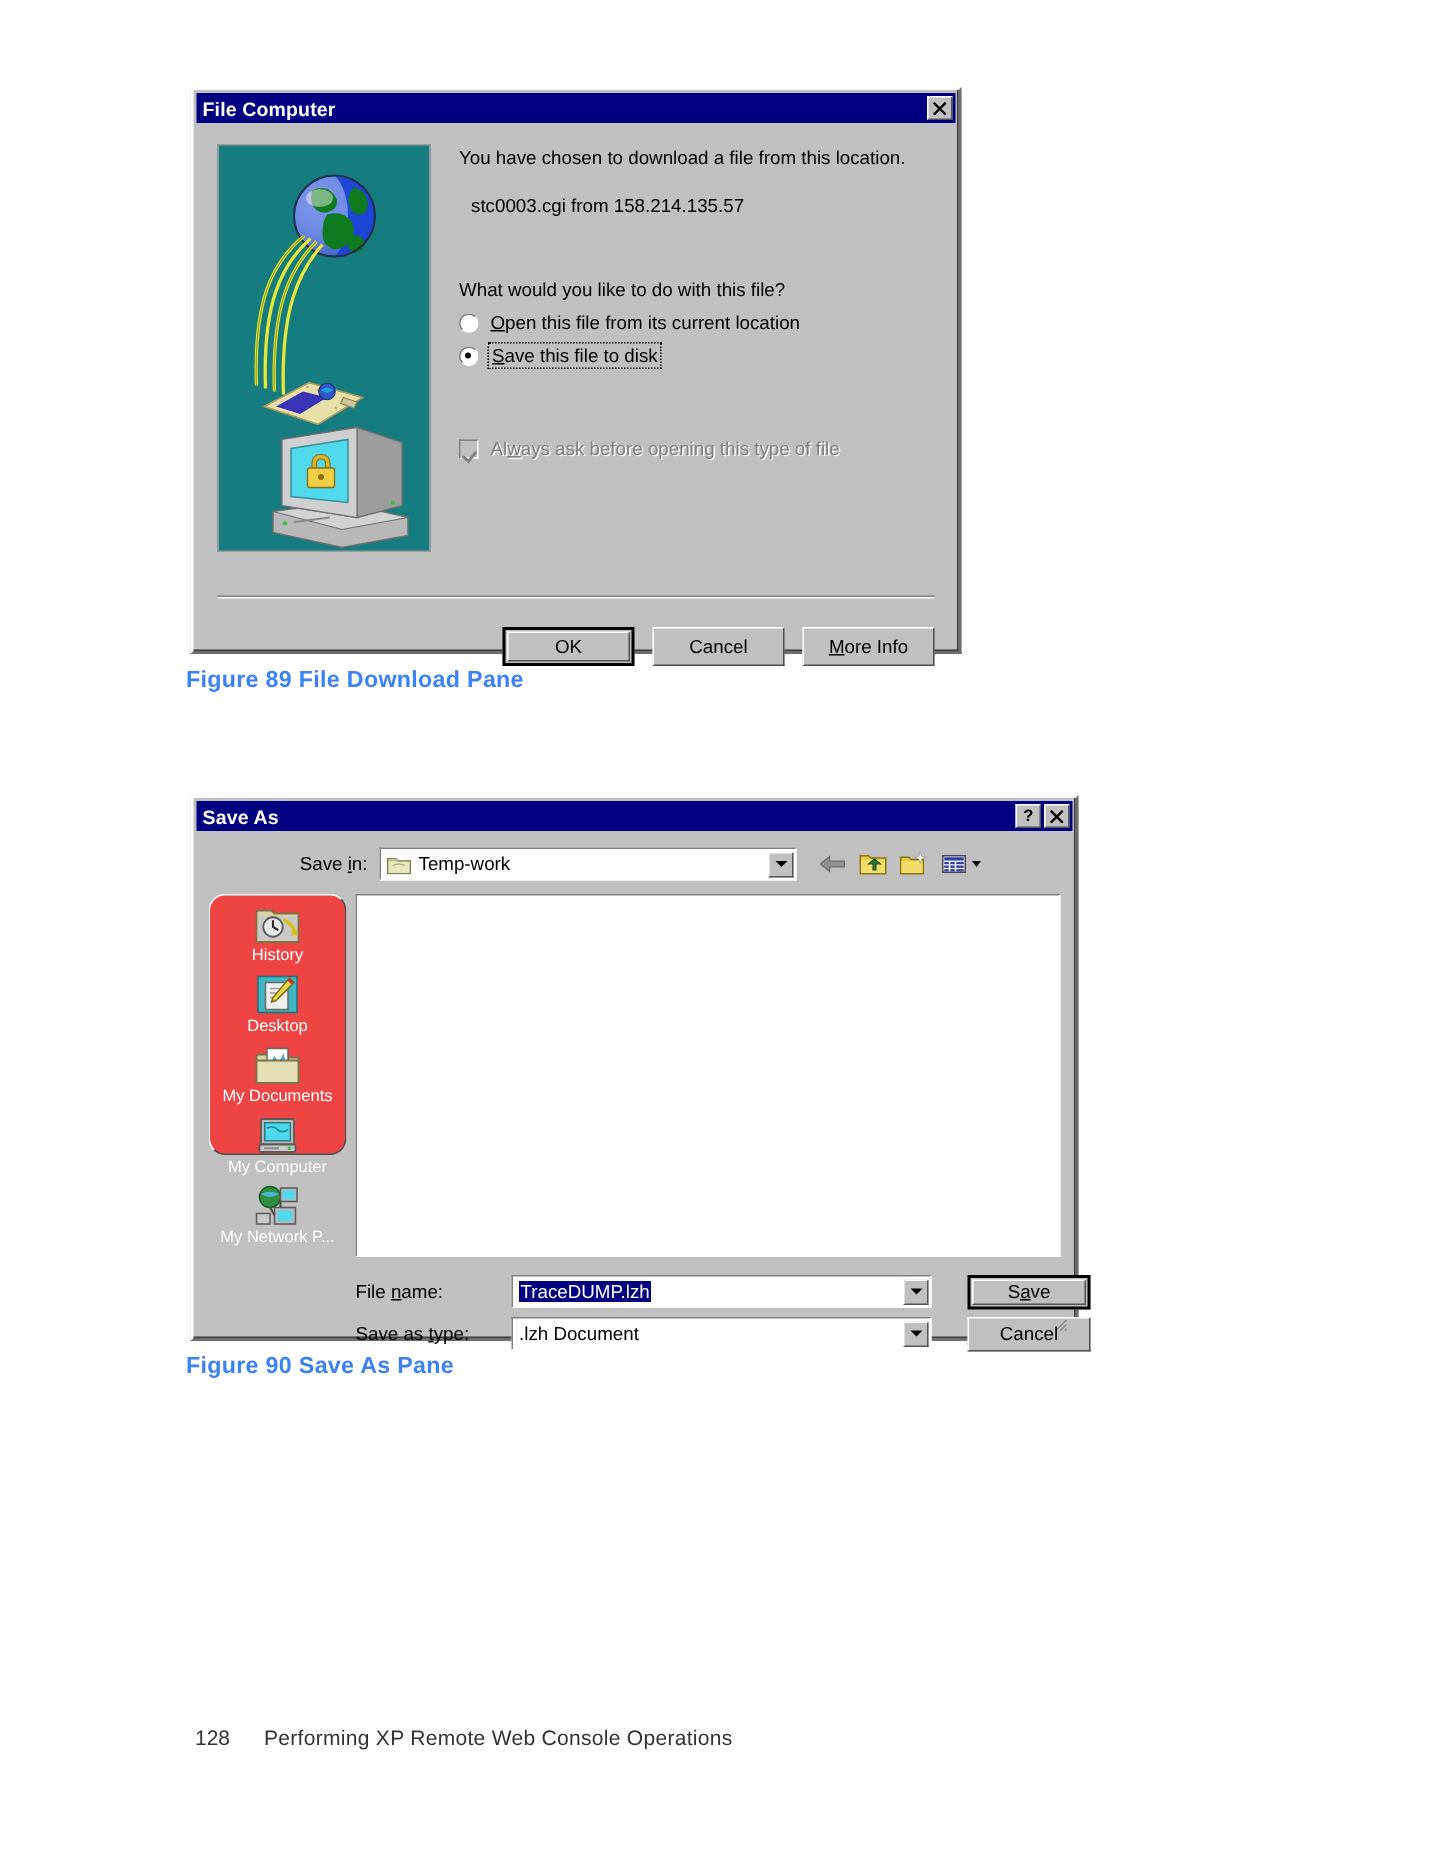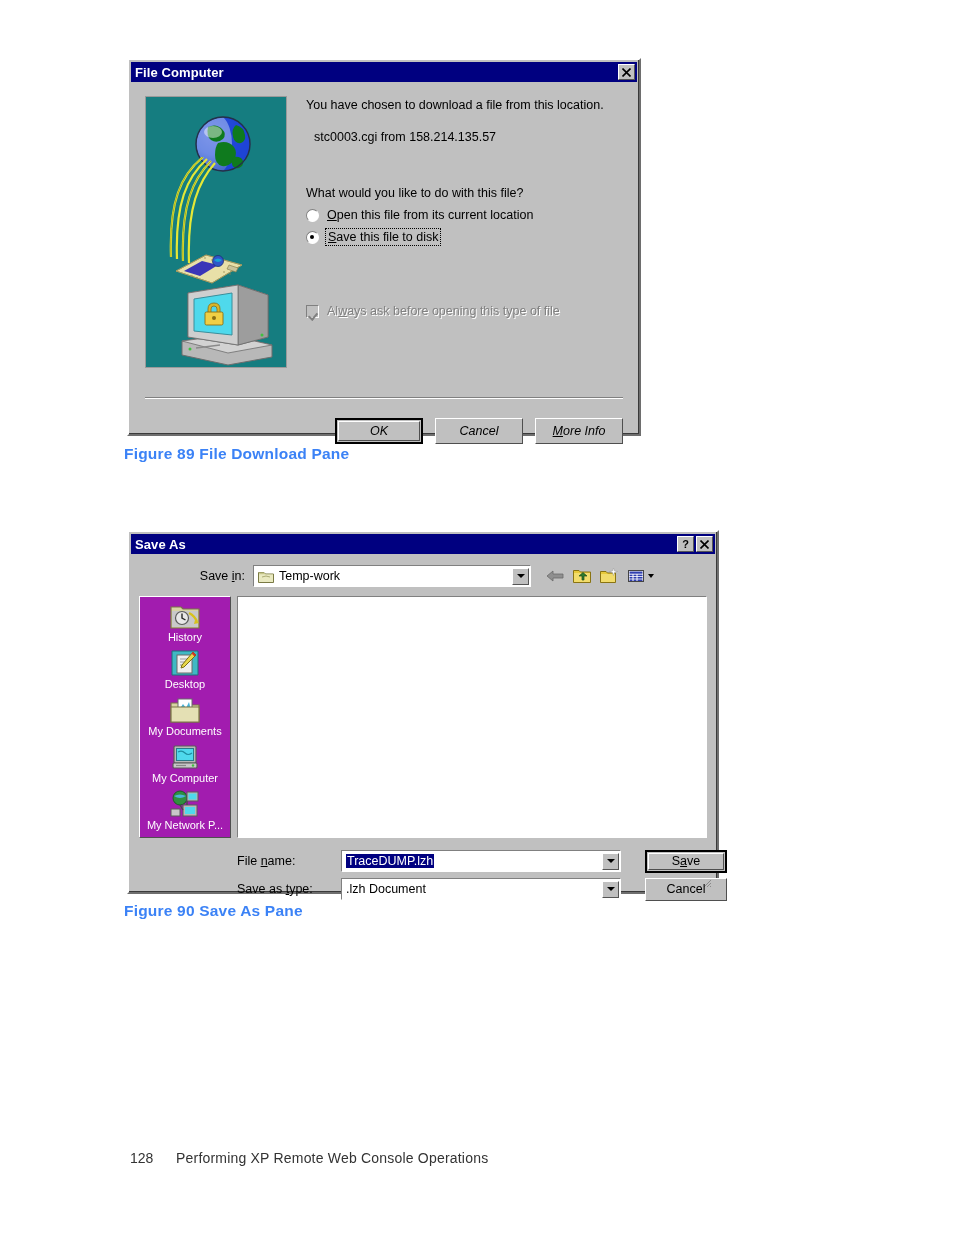--- a/index.html
+++ b/index.html
@@ -215,21 +215,21 @@
   }
   .focus-rect {
     outline: 1px dotted #000000;
     outline-offset: 1px;
     padding: 0 1px;
   }
 
   .check-row {
     display: flex;
     align-items: center;
-    margin-top: 60px;
+    margin-top: 48px;
     font-size: 12.5px;
     color: #808080;
   }
   .check-box {
     width: 13px; height: 13px;
     background: #c0c0c0;
     border-top: 1.5px solid #808080;
     border-left: 1.5px solid #808080;
     border-right: 1.5px solid #ffffff;
     border-bottom: 1.5px solid #ffffff;
@@ -258,21 +258,21 @@
     border-bottom: 1px solid #ffffff;
     box-sizing: border-box;
   }
   #fd-buttons {
     position: absolute;
     right: 14px;
     top: 334px;
     display: flex;
     gap: 12px;
   }
-  #fd-buttons .btn { width: 88px; height: 26px; font-style: italic; }
+  #fd-buttons .btn { width: 88px; height: 26px; }
 
   
   .g-globe { position: absolute; left: 48px; top: 18px; width: 58px; height: 58px; }
   .g-wires { position: absolute; left: 5px; top: 60px; width: 100px; height: 115px; }
   .g-card  { position: absolute; left: 26px; top: 152px; width: 74px; height: 40px; }
   .g-pc    { position: absolute; left: 30px; top: 178px; width: 100px; height: 92px; }
 
   
   #save-as-dialog {
     left: 127px;
@@ -330,28 +330,29 @@
     border-right: 3.5px solid transparent;
     border-top: 4px solid #000000;
     margin-left: 2px;
   }
 
   #sa-places {
     position: absolute;
     left: 8px;
     top: 40px;
     width: 92px;
-    height: 242px;
-    background: #a21caf;
+    height: 174px;
+    background: #ef4444;
     border-top: 1.5px solid #ffffff;
     border-left: 1.5px solid #ffffff;
     border-right: 1.5px solid #4f4f4f;
     border-bottom: 1.5px solid #4f4f4f;
     box-sizing: border-box;
     padding-top: 4px;
+    border-radius: 11px;
   }
   .place-item {
     display: flex;
     flex-direction: column;
     align-items: center;
     height: 47px;
     justify-content: flex-start;
   }
   .place-icon { width: 32px; height: 30px; }
   .place-label {

